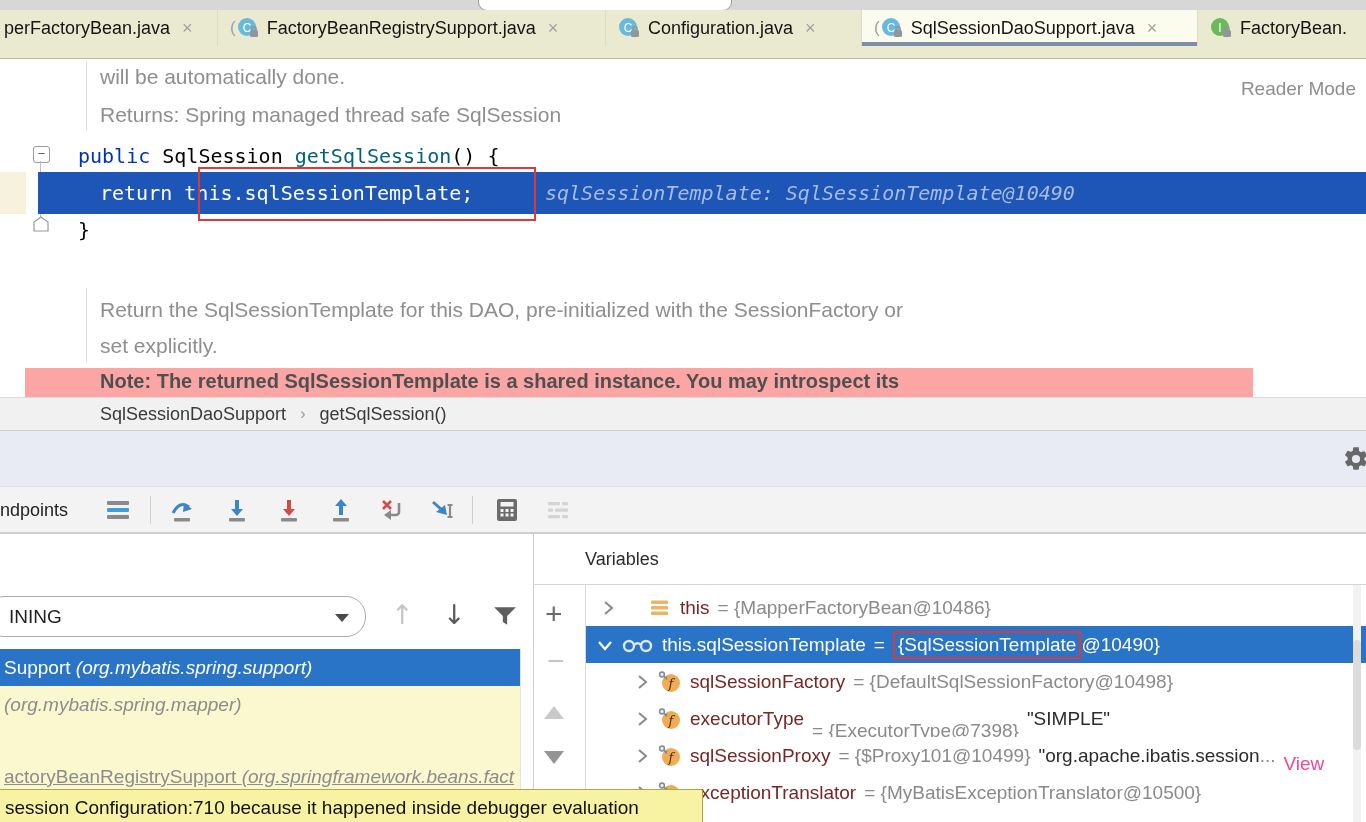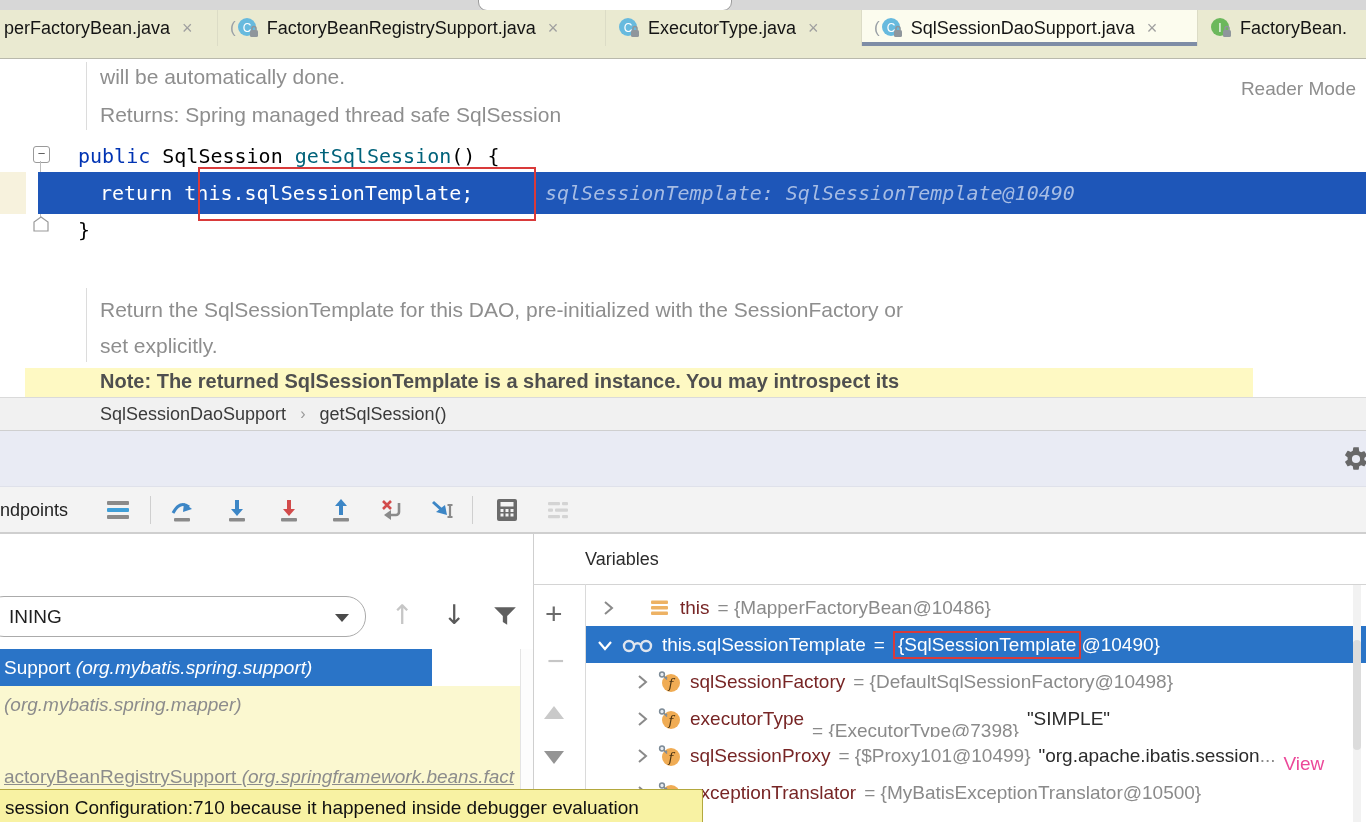--- a/index.html
+++ b/index.html
@@ -27,21 +27,21 @@
   .doc{color:#8e8e8e;font-size:21px;}
   .guide{width:1px;background:#dcdcdc;}
   .kw{color:#0033b3;} .typ{color:#000;} .mth{color:#00627a;}
   .code{font-size:20px;}
   .execline{left:38px;top:172px;right:0;height:42px;background:#1e56b8;color:#fff;line-height:42px;}
   .gutter-cur{left:0;top:172px;width:26px;height:42px;background:#f7f2dd;}
   .redbox{border:2px solid #d93a3a;background:transparent;z-index:5;}
   .hint{color:#a6bce4;font-style:italic;}
   .foldbox{left:33px;top:146px;width:15px;height:15px;background:#fff;border:1px solid #9a9a9a;border-radius:3px;
            color:#555;font-size:13px;line-height:13px;text-align:center;}
-  .note-band{left:25px;top:368px;width:1228px;height:29px;background:#fef9c3;overflow:hidden;}
+  .note-band{left:25px;top:368px;width:1228px;height:29px;background:#fca5a5;overflow:hidden;}
   .note-text{position:absolute;left:75px;top:2px;font-size:20px;font-weight:bold;color:#4f4f4f;white-space:nowrap;}
 
   
   .crumbbar{left:0;top:397px;width:1366px;height:34px;background:#f1f1f1;border-top:1px solid #dadada;
             border-bottom:1px solid #cfcfcf;box-sizing:border-box;display:flex;align-items:center;
             padding-left:100px;font-size:18px;color:#3a3a3a;}
   .crumb-sep{color:#9a9a9a;margin:0 14px;font-size:16px;}
 
   
   .lavband{left:0;top:431px;width:1366px;height:56px;background:#e9ebf4;border-bottom:1px solid #dfe1ea;box-sizing:border-box;}
@@ -56,21 +56,21 @@
   .vdiv{left:533px;top:533px;width:1px;height:289px;background:#cfcfcf;}
   .hline{background:#cfcfcf;height:1px;}
   .combo{left:-16px;top:596px;width:382px;height:41px;background:#fff;border:1px solid #ababab;border-radius:20px;box-sizing:border-box;}
   .combo-text{position:absolute;left:24px;top:0;line-height:39px;font-size:19px;color:#1f1f1f;}
   .caret{position:absolute;right:16px;top:17px;width:0;height:0;border-left:7px solid transparent;border-right:7px solid transparent;border-top:8px solid #4a4a4a;}
   .navarrow{font-size:27px;line-height:27px;font-family:"DejaVu Sans",sans-serif;}
 
   .frames-bg{left:0;top:686px;width:533px;height:136px;background:#fbf8d0;}
   .frow{position:absolute;left:0;width:529px;height:37px;line-height:37px;font-size:19px;white-space:nowrap;overflow:hidden;padding-left:4px;box-sizing:border-box;}
   .frow .pkg{font-style:italic;}
-  .frow.sel{background:#2a74c7;color:#fff;width:432px;}
+  .frow.sel{background:#2a74c7;color:#fff;width:520px;}
   .frow.lib{color:#8c8c8c;}
   .ftrack{left:520px;top:649px;width:13px;height:173px;background:#fdfdfd;border-left:1px solid #e4e4e4;box-sizing:border-box;}
 
   
   .varheader{left:585px;top:534px;height:50px;line-height:50px;font-size:18px;color:#2b2b2b;}
   .vtoolcol-border{left:585px;top:584px;width:1px;height:238px;background:#dadada;}
   .vtool{color:#6b6b6b;font-size:30px;line-height:30px;}
   .tri{width:0;height:0;border-left:10px solid transparent;border-right:10px solid transparent;}
   .vrow{position:absolute;left:586px;right:0;height:37px;display:flex;align-items:center;font-size:19px;white-space:nowrap;overflow:hidden;}
   .vname{color:#772525;}
@@ -113,21 +113,21 @@
       <span class="close">×</span>
     </div>
 
     <div class="tab" style="width:256px;padding-left:12px;">
       <svg class="cicon" viewBox="0 0 22 22">
         <circle cx="10" cy="10" r="9" fill="#67bade"></circle>
         <text x="10" y="14.5" font-size="12" font-family="Liberation Sans,sans-serif" fill="#fff" text-anchor="middle">C</text>
         <rect x="13" y="13" width="8" height="7" rx="1.5" fill="#8f969c"></rect>
         <path d="M15 13 v-1.5 a2 2 0 0 1 4 0 V13" stroke="#8f969c" stroke-width="1.6" fill="none"></path>
       </svg>
-      <span>ExecutorType.java</span>
+      <span>Configuration.java</span>
       <span class="close">×</span>
     </div>
 
     <div class="tab sel" style="width:336px;padding-left:12px;">
       <span class="paren">(</span>
       <svg class="cicon" viewBox="0 0 22 22">
         <circle cx="10" cy="10" r="9" fill="#67bade"></circle>
         <text x="10" y="14.5" font-size="12" font-family="Liberation Sans,sans-serif" fill="#fff" text-anchor="middle">C</text>
         <rect x="13" y="13" width="8" height="7" rx="1.5" fill="#8f969c"></rect>
         <path d="M15 13 v-1.5 a2 2 0 0 1 4 0 V13" stroke="#8f969c" stroke-width="1.6" fill="none"></path>

